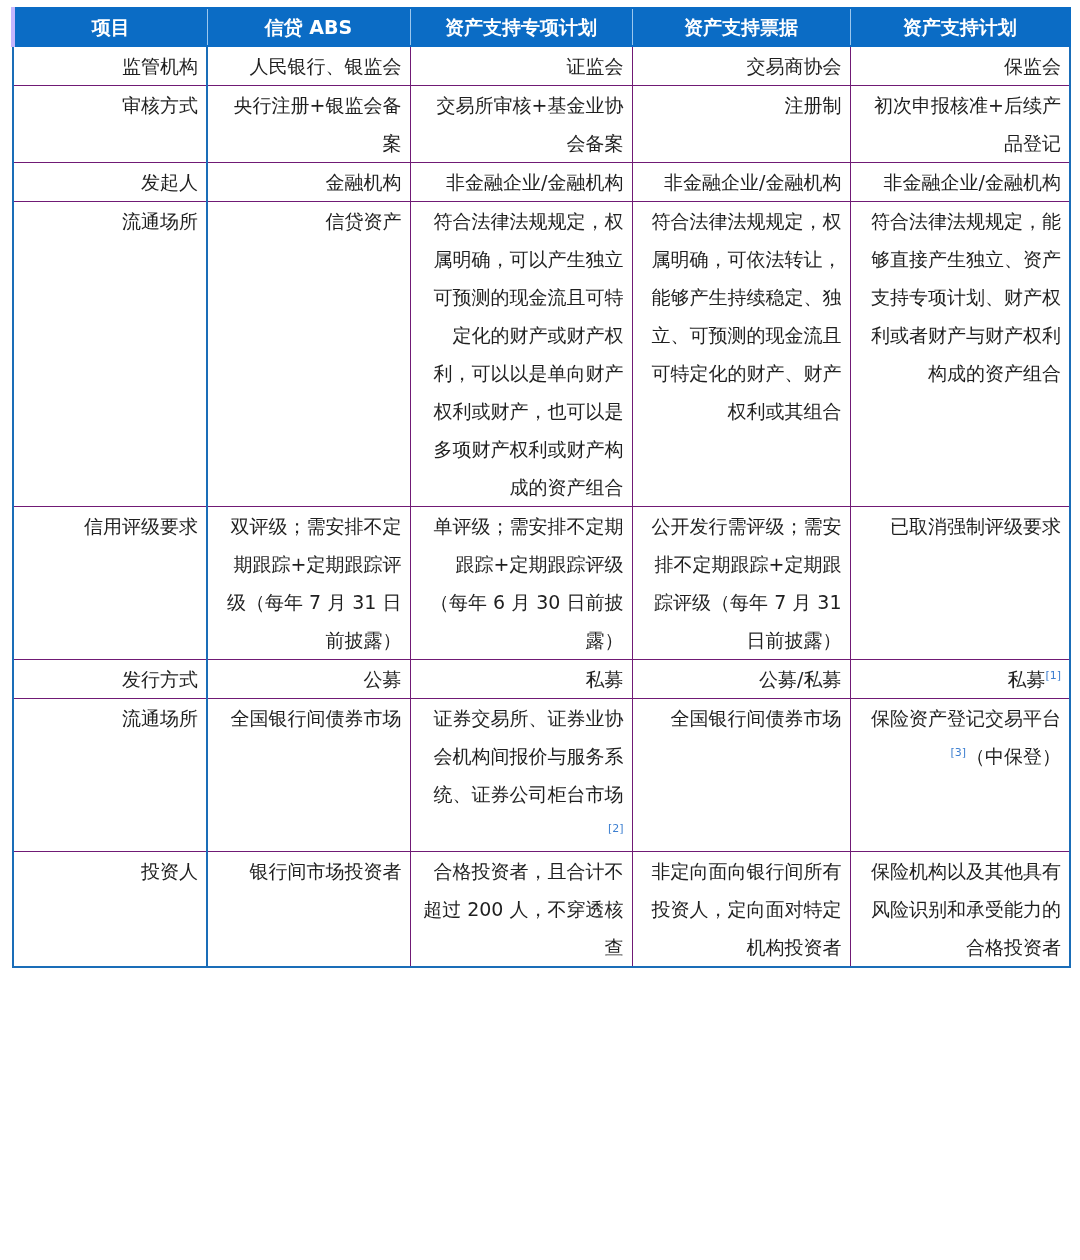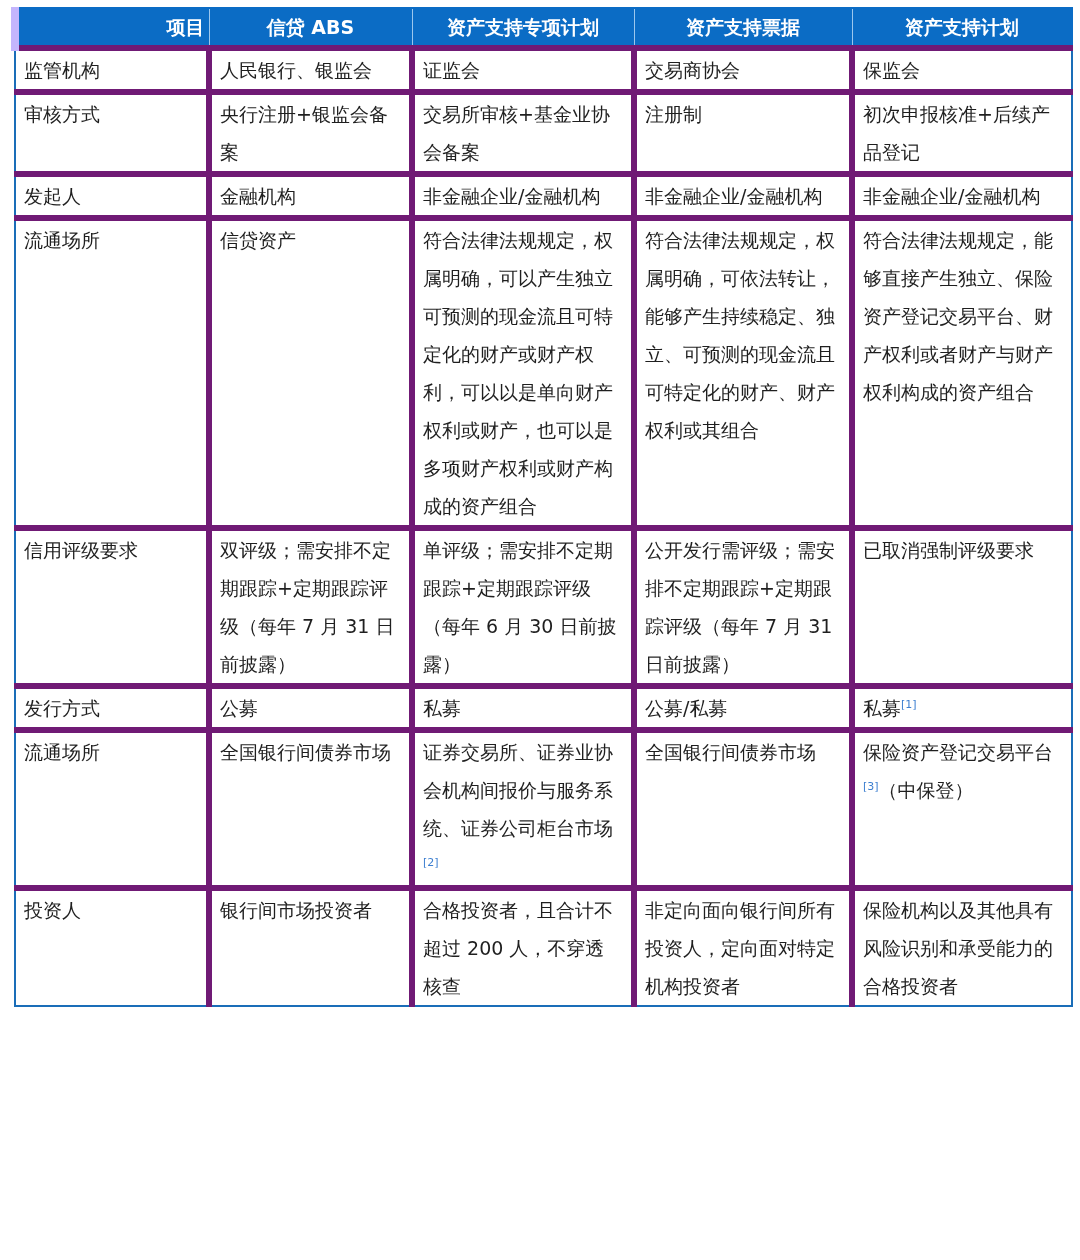--- a/index.html
+++ b/index.html
@@ -41,30 +41,30 @@
       padding: 0 4px;
       text-align: center;
       vertical-align: middle;
       border-left: 1px solid #9cc7ee;
       border-right: 1px solid #9cc7ee;
       border-top: 2px solid #0b6cc5;
       border-bottom: 2px solid #0b6cc5;
       line-height: 36px;
       white-space: nowrap;
     }
-    table.compare th:first-child { border-left: 8px solid #c4b5fd; text-align: right; }
+    table.compare th:first-child { border-left: 4px solid #c4b5fd; }
     table.compare th:last-child { border-right: 2px solid #0b6cc5; }
 
     table.compare td {
       font-size: 19px;
       line-height: 38px;
-      text-align: left;
+      text-align: right;
       vertical-align: top;
       padding: 0 8px;
-      border: 6px solid #701a75;
+      border: 1px solid #701a75;
       word-break: break-all;
     }
     table.compare td.label {
       border-left: 2px solid #1a6db8;
       border-right: 2px solid #1a6db8;
     }
     table.compare td.last {
       border-right: 2px solid #1a6db8;
       padding-left: 8px;
     }
@@ -126,21 +126,21 @@
         <td>非金融企业/金融机构</td>
         <td class="last">非金融企业/金融机构</td>
       </tr>
 
 
       <tr>
         <td class="label">流通场所</td>
         <td>信贷资产</td>
         <td class="justify">符合法律法规规定，权属明确，可以产生独立可预测的现金流且可特定化的财产或财产权利，可以以是单向财产权利或财产，也可以是多项财产权利或财产构成的资产组合</td>
         <td class="justify">符合法律法规规定，权属明确，可依法转让，能够产生持续稳定、独立、可预测的现金流且可特定化的财产、财产权利或其组合</td>
-        <td class="justify last">符合法律法规规定，能够直接产生独立、保险资产登记交易平台、财产权利或者财产与财产权利构成的资产组合</td>
+        <td class="justify last">符合法律法规规定，能够直接产生独立、资产支持专项计划、财产权利或者财产与财产权利构成的资产组合</td>
       </tr>
 
       <tr>
         <td class="label">信用评级要求</td>
         <td>双评级；需安排不定期跟踪+定期跟踪评级（每年 7 月 31 日前披露）</td>
         <td>单评级；需安排不定期跟踪+定期跟踪评级（每年 6 月 30 日前披露）</td>
         <td>公开发行需评级；需安排不定期跟踪+定期跟踪评级（每年 7 月 31 日前披露）</td>
         <td class="last">已取消强制评级要求</td>
       </tr>
 

